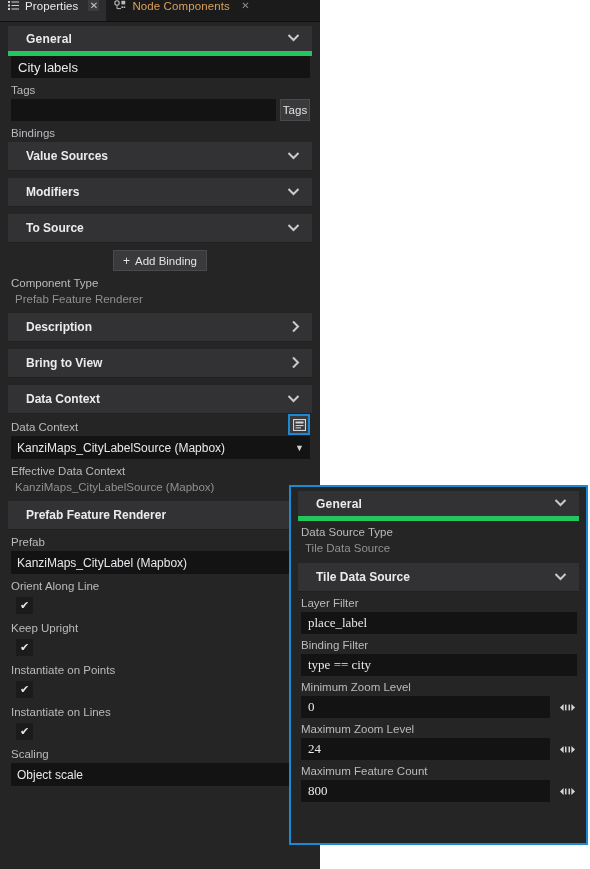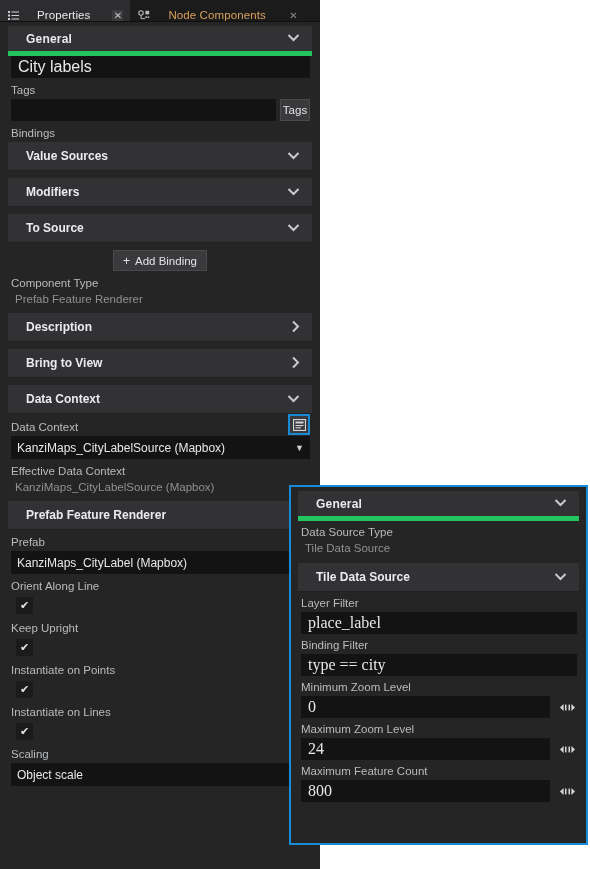--- a/index.html
+++ b/index.html
@@ -15,21 +15,21 @@
   .panel {
     position:absolute; left:0; top:0; width:320px; height:869px;
     background:#252526;
     overflow:hidden;
   }
   .tabbar {
     height:22px; background:#1b1b1c; display:flex; align-items:stretch;
     border-bottom:1px solid #0f0f10;
   }
   .tab {
-    display:flex; align-items:flex-end; gap:18px; padding:0 7px 0 8px;
+    display:flex; align-items:flex-start; gap:6px; padding:0 7px 0 8px;
     font-size:11.5px; color:#cfd2d4; position:relative;
   }
   .tab.active { background:#2d2d30; color:#e8eaec; }
   .tab.inactive { background:#1b1b1c; color:#d9a05b; }
   .tab .tlabel { white-space:nowrap; letter-spacing:.1px; }
   .tab-close {
     font-size:10px; color:#8b8e90; margin-left:4px; width:11px; height:11px;
     display:flex; align-items:center; justify-content:center;
   }
   .tab.active .tab-close { background:#3c3c3e; color:#c6c9cb; }
@@ -51,21 +51,21 @@
   .field-label {
     font-size:11.5px; color:#b8bbbd; padding:6px 0 3px 11px;
   }
   .field-sub {
     font-size:11.5px; color:#8e9193; padding:1px 0 3px 15px;
   }
   .textbox {
     margin:0 10px 0 11px; height:22px; background:#131314;
     border:1px solid #131314;
     display:flex; align-items:center; padding:0 6px;
-    font-size:16px; color:#e6e8ea;
+    font-size:13px; color:#e6e8ea;
   }
   .textbox.empty { }
   .row-inline { display:flex; align-items:center; }
 
   .tagsbtn {
     width:30px; height:22px; background:#3a3a3c; border:1px solid #4a4a4c;
     color:#dfe2e4; font-size:11.5px; display:flex; align-items:center; justify-content:center;
     margin-right:10px;
   }
 

